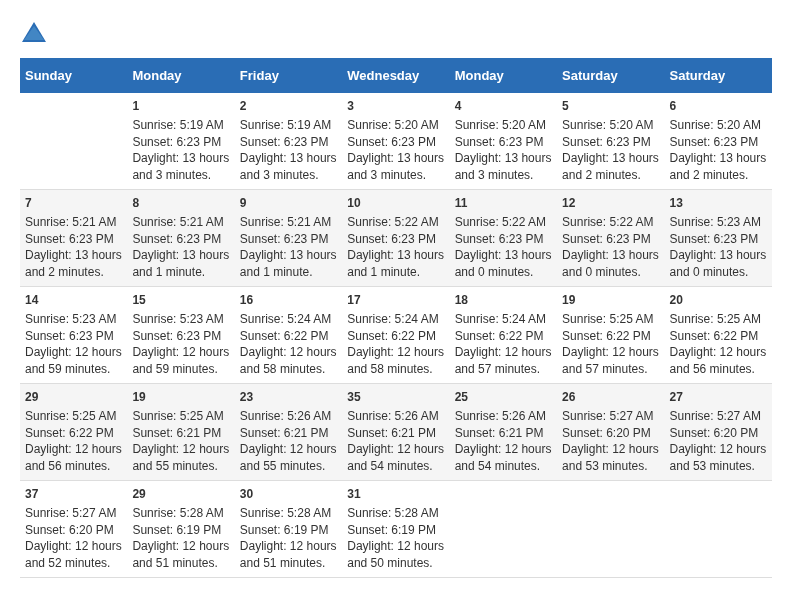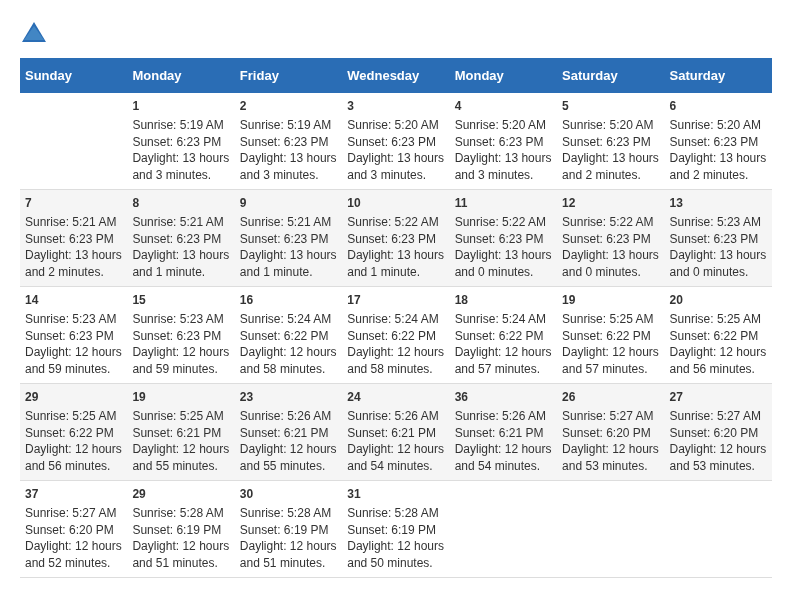--- a/index.html
+++ b/index.html
@@ -292,28 +292,28 @@
 and 55 minutes.</div>
         </td>
         <td>
           <span class="day-num">23</span>
           <div class="day-info" style="white-space: pre-line;">Sunrise: 5:26 AM
 Sunset: 6:21 PM
 Daylight: 12 hours
 and 55 minutes.</div>
         </td>
         <td>
-          <span class="day-num">24</span>
+          <span class="day-num">35</span>
           <div class="day-info" style="white-space: pre-line;">Sunrise: 5:26 AM
 Sunset: 6:21 PM
 Daylight: 12 hours
 and 54 minutes.</div>
         </td>
         <td>
-          <span class="day-num">36</span>
+          <span class="day-num">25</span>
           <div class="day-info" style="white-space: pre-line;">Sunrise: 5:26 AM
 Sunset: 6:21 PM
 Daylight: 12 hours
 and 54 minutes.</div>
         </td>
         <td>
           <span class="day-num">26</span>
           <div class="day-info" style="white-space: pre-line;">Sunrise: 5:27 AM
 Sunset: 6:20 PM
 Daylight: 12 hours

